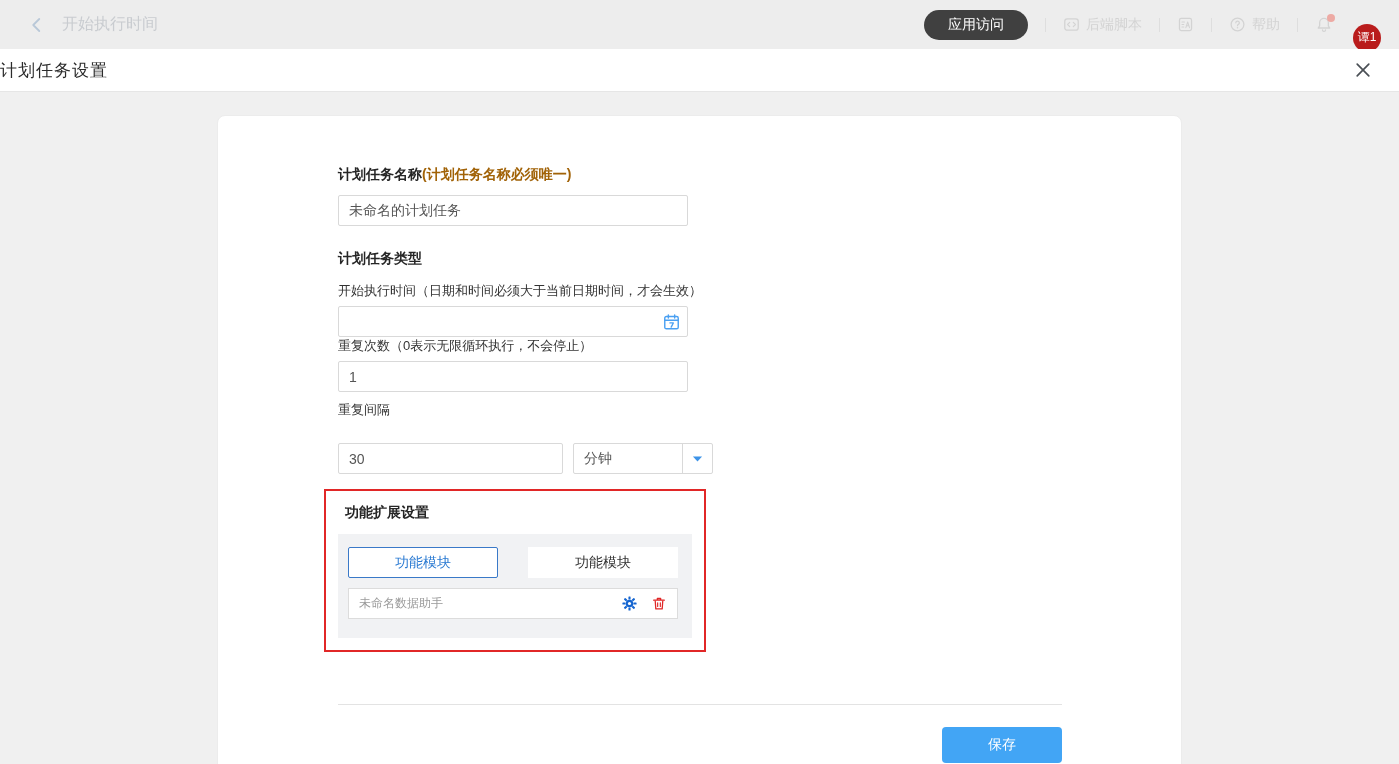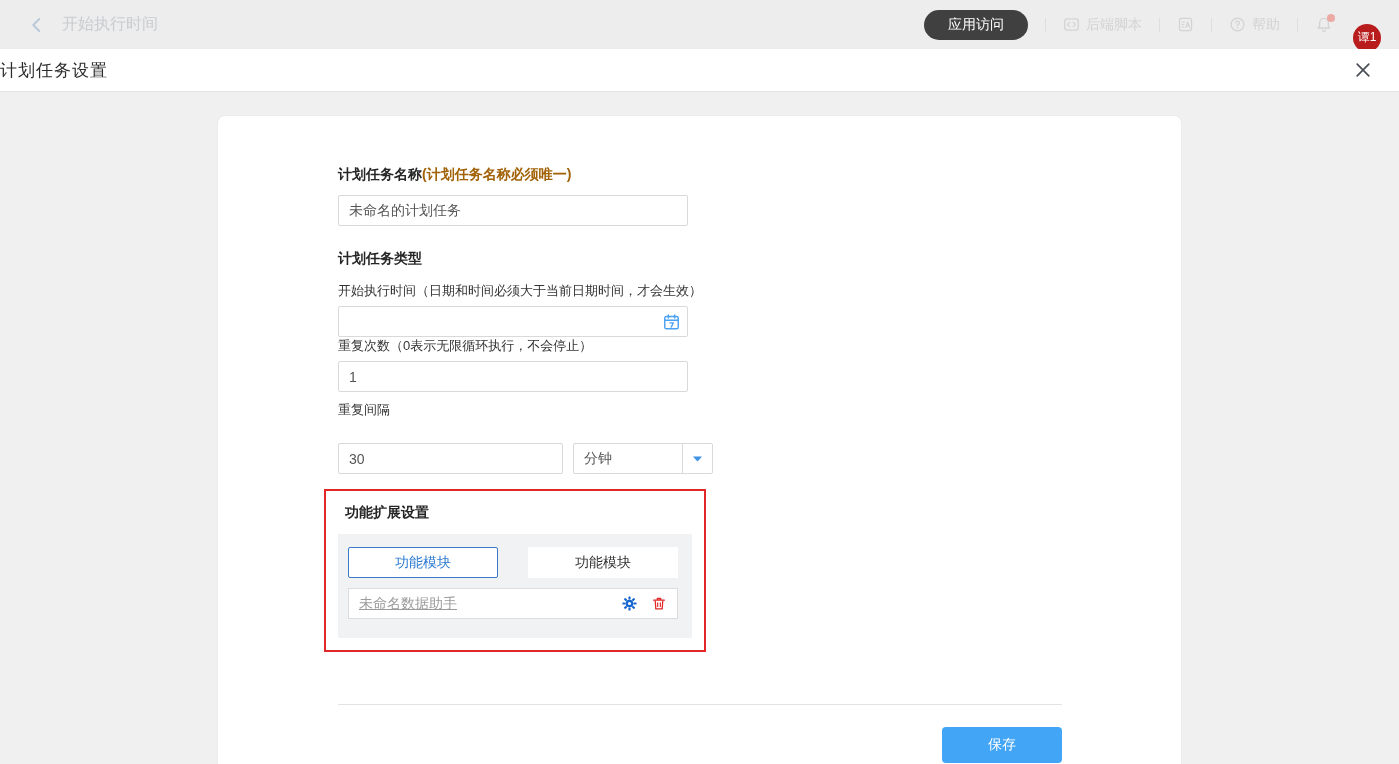--- a/index.html
+++ b/index.html
@@ -60,21 +60,21 @@
   .ext-box { width:382px; margin-left:-14px; margin-top:15px; border:2px solid #e12727;
              padding:13px 0 12px; }
   .ext-box .field-label { padding-left:19px; margin-bottom:8px; }
   .ext-panel { margin:12px 12px 0; background:#f1f2f4; padding:13px 10px 19px; }
   .tabs { display:flex; gap:30px; }
   .tab { width:150px; height:31px; line-height:29px; text-align:center; font-size:14px; background:#fff;
          border:1px solid transparent; cursor:pointer; color:#333; }
   .tab.active { border-color:#3a79c8; color:#2a7ad2; border-radius:2px; }
   .assistant-row { margin-top:10px; width:330px; height:31px; background:#fff; border:1px solid #dcdcdc;
                    display:flex; align-items:center; gap:13px; padding:0 10px; }
-  .assistant-name { flex:1; font-size:14px; color:#9b9b9b;text-decoration:underline; }
+  .assistant-name { flex:1; font-size:12px; color:#9b9b9b; }
   .icon-btn { display:flex; cursor:pointer; }
 
   .divider { width:724px; border-top:1px solid #e3e3e3; margin-top:52px; }
   .save-row { width:724px; display:flex; justify-content:flex-end; margin-top:22px; }
   .save-btn { width:120px; height:36px; background:#42a5f5; color:#fff; border:none; border-radius:4px;
               font-size:14px; cursor:pointer; font-family:inherit; }
 </style>
 </head>
 <body>
 

